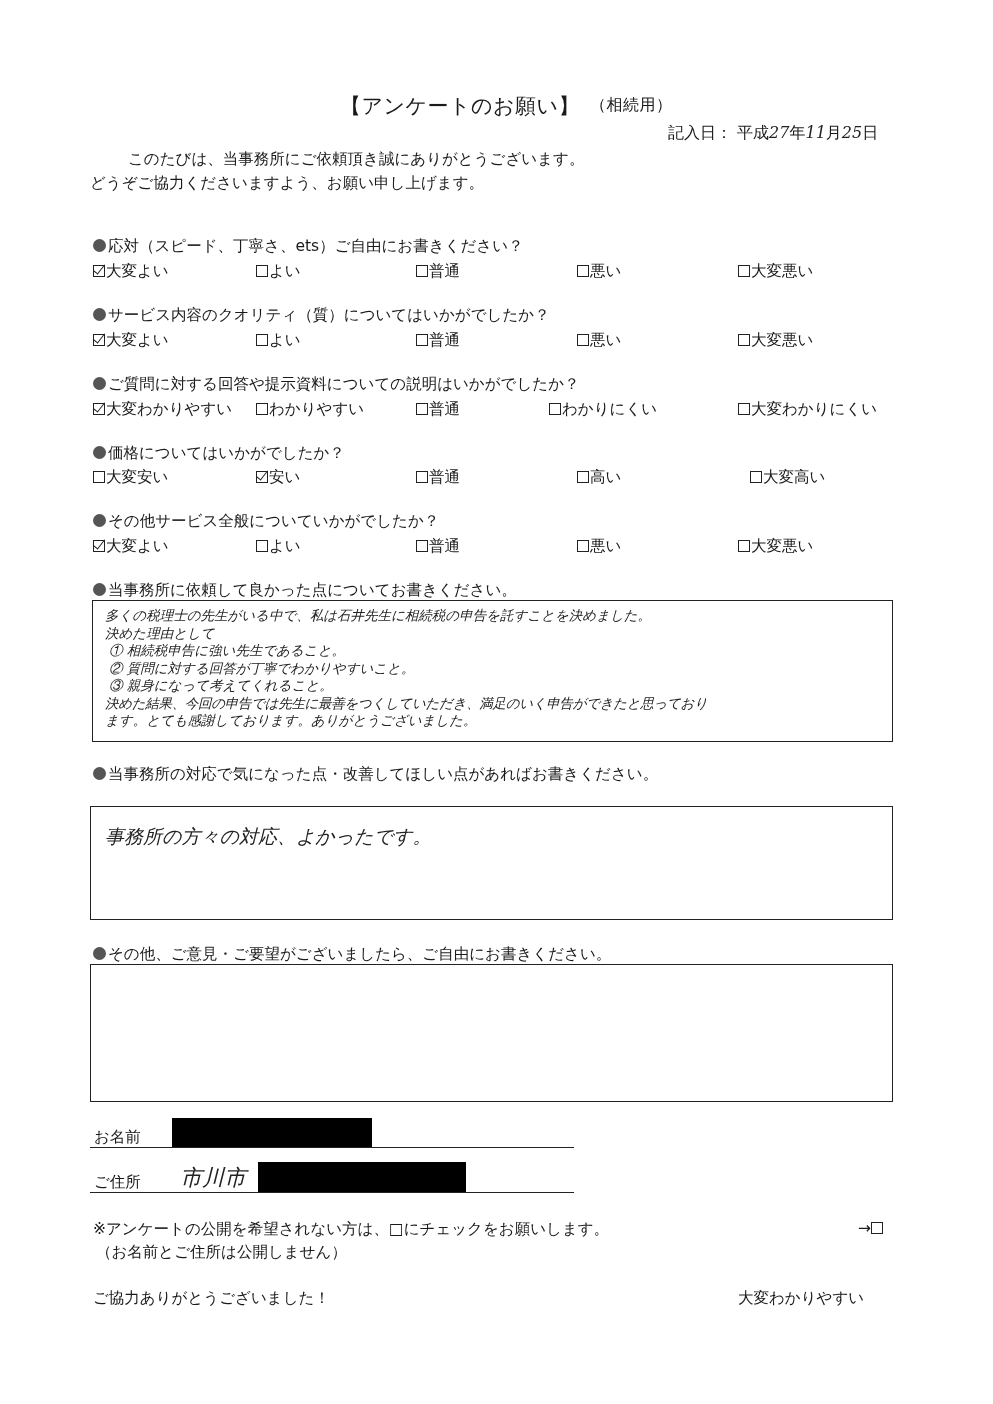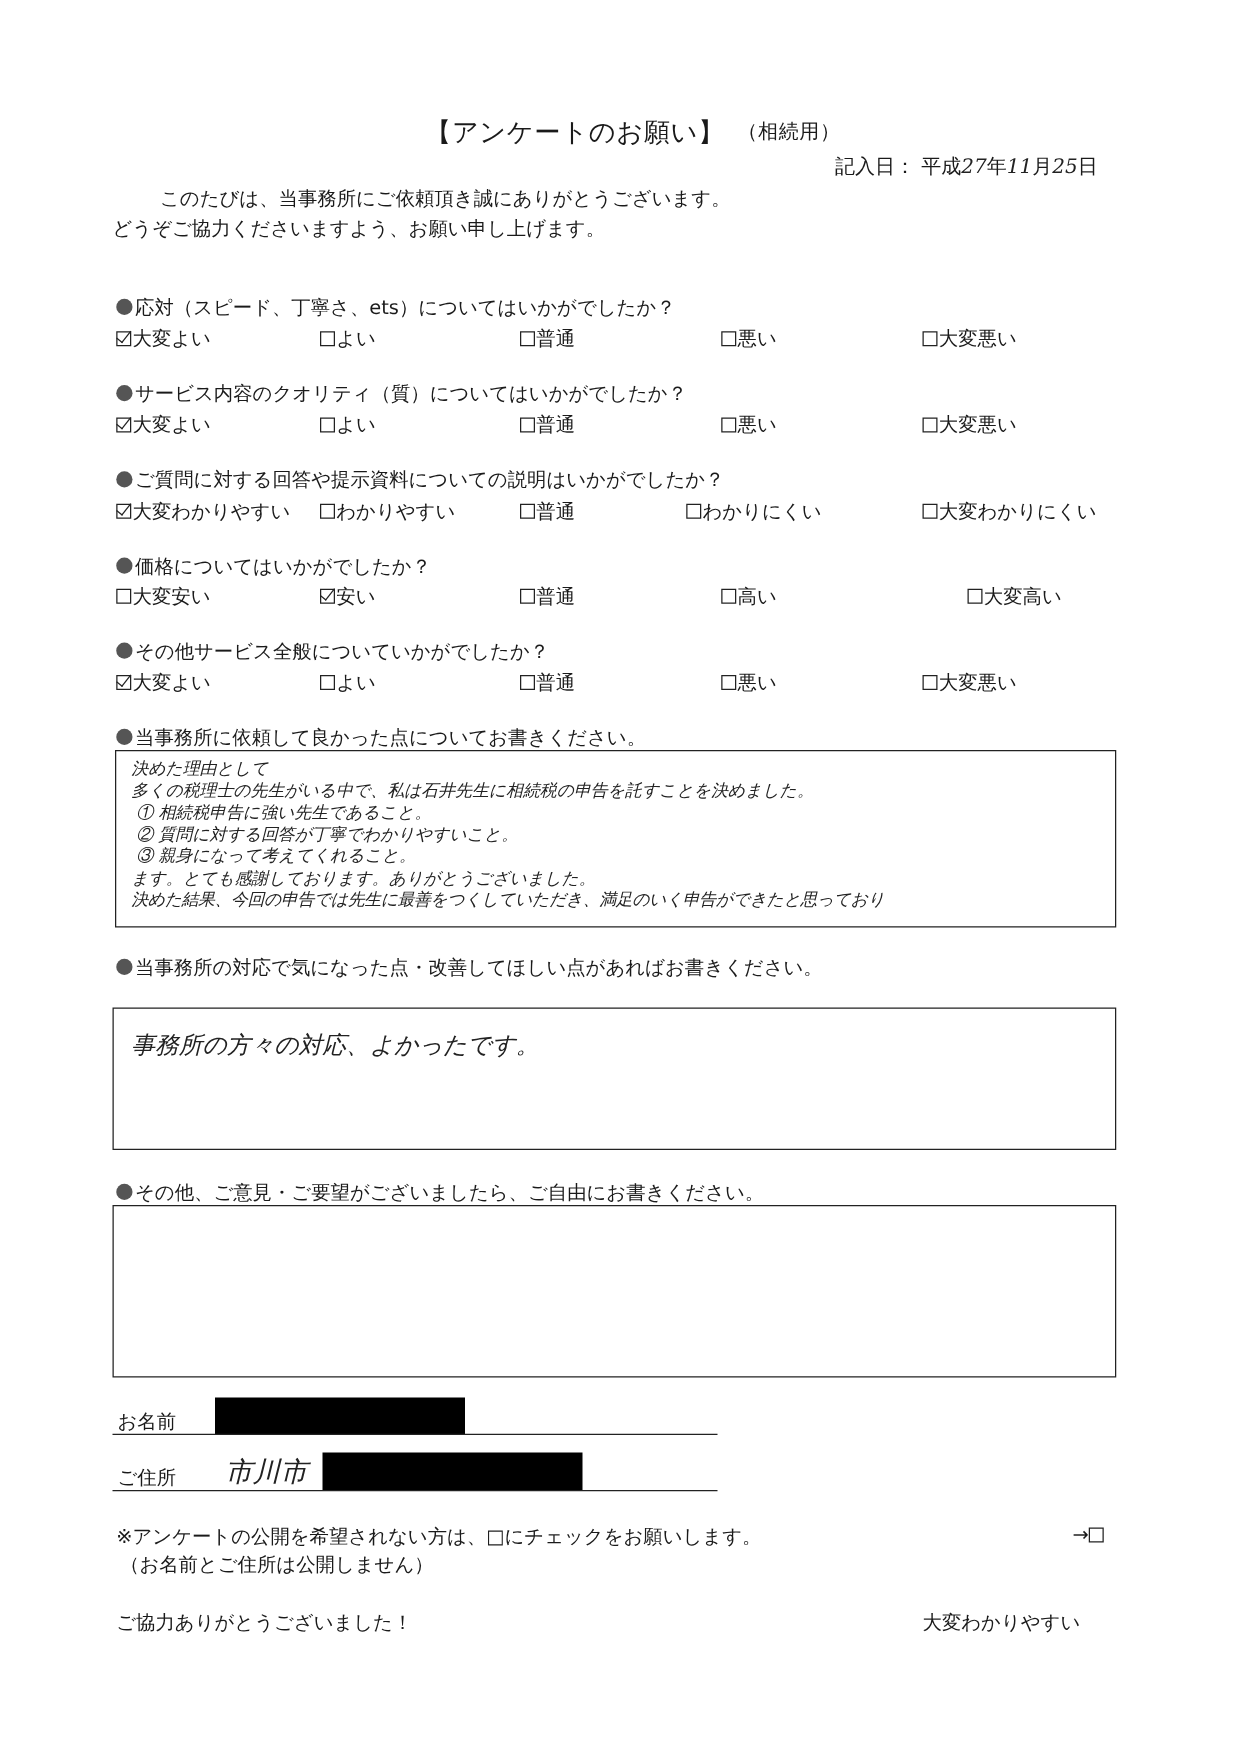--- a/index.html
+++ b/index.html
@@ -51,21 +51,21 @@
   <span>記入日：</span>
   <span>平成</span><span class="hand">27</span><span>年</span><span class="hand">11</span><span>月</span><span class="hand">25</span><span>日</span>
 </div>
 
 <div class="abs intro">
   <div class="first">このたびは、当事務所にご依頼頂き誠にありがとうございます。</div>
   <div>どうぞご協力くださいますよう、お願い申し上げます。</div>
 </div>
 
 <div class="abs q" style="top:236px;">
-  <span class="bullet"></span><span>応対（スピード、丁寧さ、ets）についてはいかがでしたか？</span>
+  <span class="bullet"></span><span>応対（スピード、丁寧さ、ets）ご自由にお書きください？</span>
 </div>
 <div class="abs opts" style="top:261px;">
   <label class="opt" style="left:0;"><span class="cb checked"></span><span>大変よい</span></label>
   <label class="opt" style="left:163px;"><span class="cb"></span><span>よい</span></label>
   <label class="opt" style="left:323px;"><span class="cb"></span><span>普通</span></label>
   <label class="opt" style="left:484px;"><span class="cb"></span><span>悪い</span></label>
   <label class="opt" style="left:645px;"><span class="cb"></span><span>大変悪い</span></label>
 </div>
 
 <div class="abs q" style="top:305px;">
@@ -91,46 +91,46 @@
 </div>
 
 <div class="abs q" style="top:443px;">
   <span class="bullet"></span><span>価格についてはいかがでしたか？</span>
 </div>
 <div class="abs opts" style="top:467px;">
   <label class="opt" style="left:0;"><span class="cb"></span><span>大変安い</span></label>
   <label class="opt" style="left:163px;"><span class="cb checked"></span><span>安い</span></label>
   <label class="opt" style="left:323px;"><span class="cb"></span><span>普通</span></label>
   <label class="opt" style="left:484px;"><span class="cb"></span><span>高い</span></label>
-  <label class="opt" style="left:681px;"><span class="cb"></span><span>大変高い</span></label>
+  <label class="opt" style="left:657px;"><span class="cb"></span><span>大変高い</span></label>
 </div>
 
 <div class="abs q" style="top:511px;">
   <span class="bullet"></span><span>その他サービス全般についていかがでしたか？</span>
 </div>
 <div class="abs opts" style="top:536px;">
   <label class="opt" style="left:0;"><span class="cb checked"></span><span>大変よい</span></label>
   <label class="opt" style="left:163px;"><span class="cb"></span><span>よい</span></label>
   <label class="opt" style="left:323px;"><span class="cb"></span><span>普通</span></label>
   <label class="opt" style="left:484px;"><span class="cb"></span><span>悪い</span></label>
   <label class="opt" style="left:645px;"><span class="cb"></span><span>大変悪い</span></label>
 </div>
 
 <div class="abs q" style="top:580px;">
   <span class="bullet"></span><span>当事務所に依頼して良かった点についてお書きください。</span>
 </div>
 <div class="box" style="left:92px; top:600px; width:801px; height:142px;">
   <div class="box-text" style="left:12px; top:6px; font-size:13.5px; line-height:17.5px;">
+    <div>多くの税理士の先生がいる中で、私は石井先生に相続税の申告を託すことを決めました。</div>
     <div>決めた理由として</div>
-    <div>多くの税理士の先生がいる中で、私は石井先生に相続税の申告を託すことを決めました。</div>
     <div style="padding-left:4px;">① 相続税申告に強い先生であること。</div>
     <div style="padding-left:4px;">② 質問に対する回答が丁寧でわかりやすいこと。</div>
     <div style="padding-left:4px;">③ 親身になって考えてくれること。</div>
+    <div style="letter-spacing:-0.3px;">決めた結果、今回の申告では先生に最善をつくしていただき、満足のいく申告ができたと思っており</div>
     <div>ます。とても感謝しております。ありがとうございました。</div>
-    <div style="letter-spacing:-0.3px;">決めた結果、今回の申告では先生に最善をつくしていただき、満足のいく申告ができたと思っており</div>
   </div>
 </div>
 
 <div class="abs q" style="top:764px;">
   <span class="bullet"></span><span>当事務所の対応で気になった点・改善してほしい点があればお書きください。</span>
 </div>
 <div class="box" style="left:90px; top:806px; width:803px; height:114px;">
   <div class="box-text" style="left:14px; top:18px; font-size:19px; line-height:22px;">
     <div>事務所の方々の対応、よかったです。</div>
   </div>

